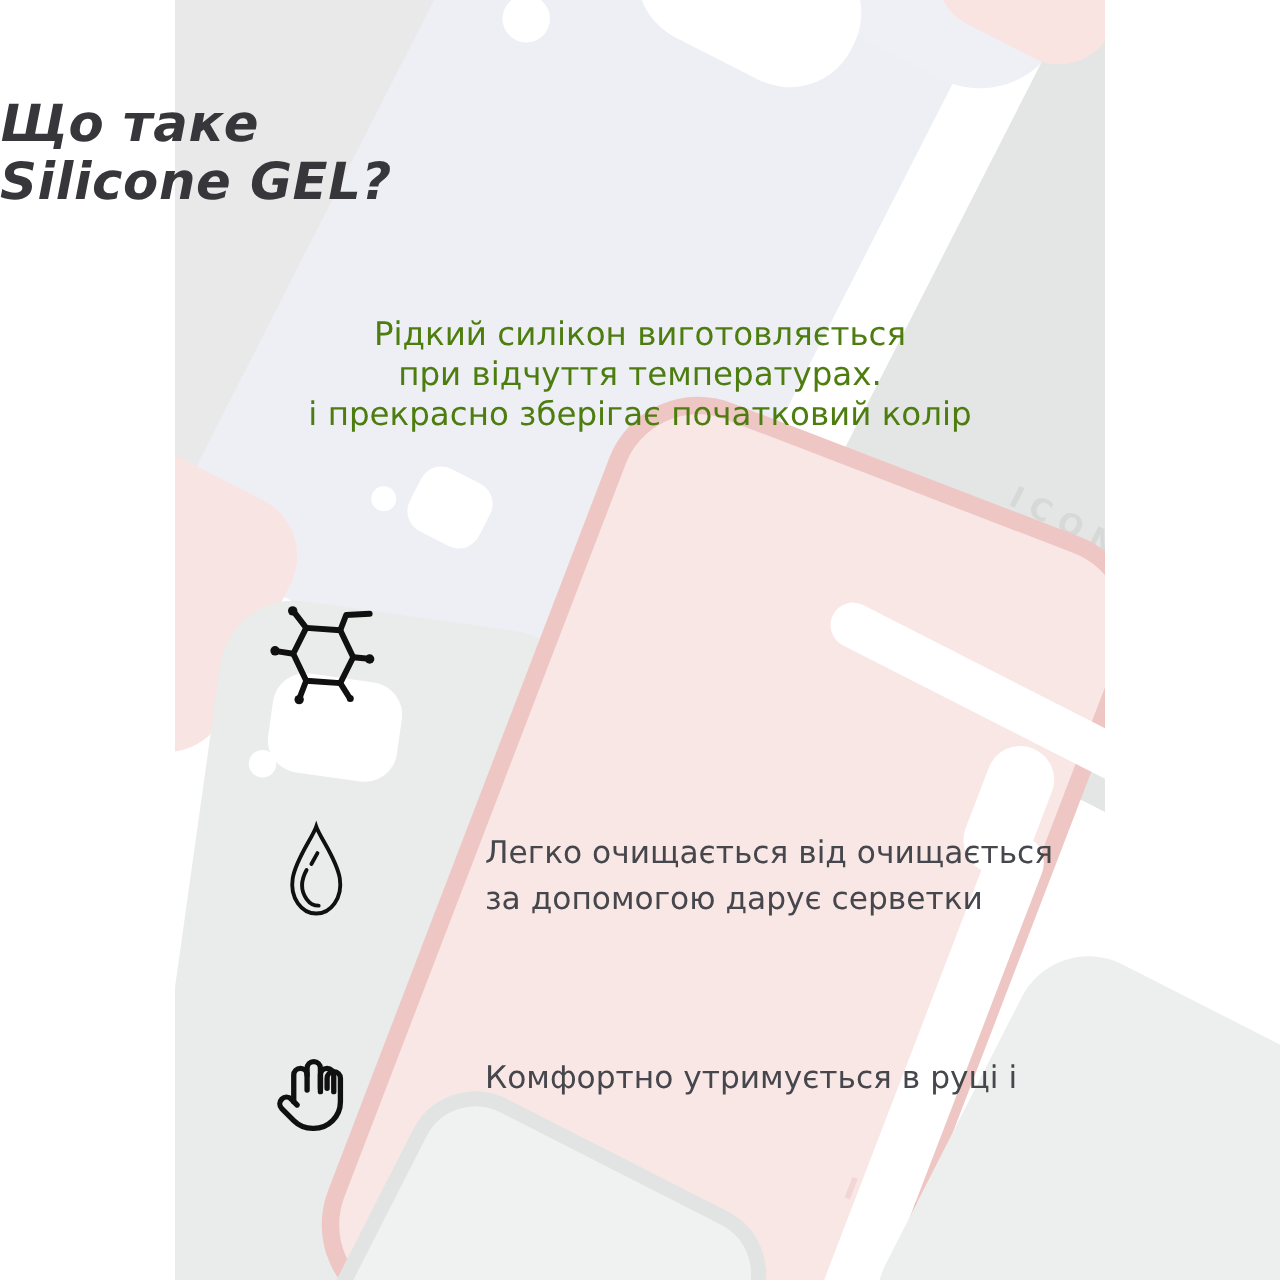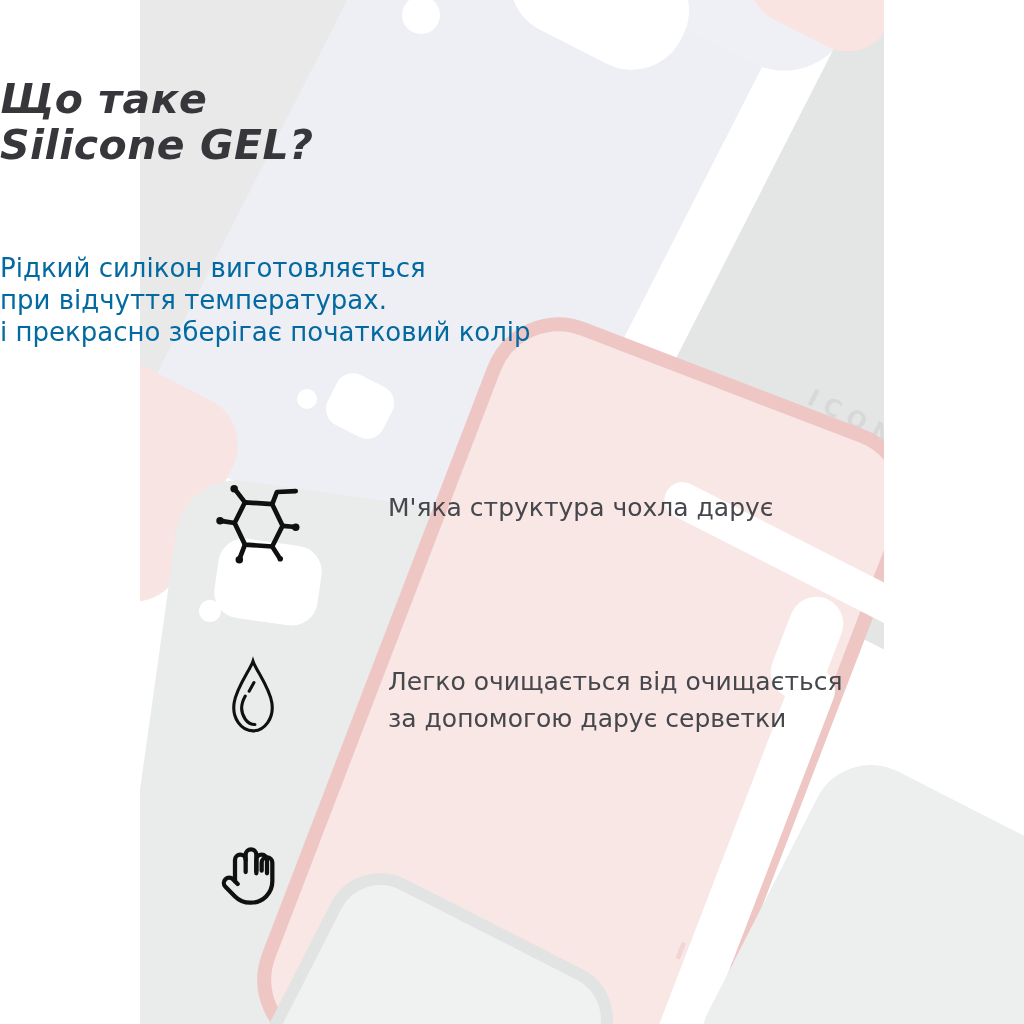--- a/index.html
+++ b/index.html
@@ -11,22 +11,22 @@
   .case{position:absolute;border-radius:64px;}
   .cutout{position:absolute;background:#ffffff;}
   .stripe{position:absolute;background:#ffffff;}
   .watermark{position:absolute;font-weight:bold;letter-spacing:8px;font-size:24px;
              text-align:center;white-space:nowrap;}
 
   
   .title{position:absolute;left:0;top:76px;width:1024px;
          font-style:italic;font-weight:800;font-size:41px;line-height:46px;
          color:#37373b;letter-spacing:0.5px;}
-  .intro{position:absolute;left:0;top:252px;width:1024px;text-align:left;
-         font-size:26px;line-height:32px;color:#0369a1;}
+  .intro{position:absolute;left:0;top:252px;width:1024px;text-align:center;
+         font-size:26px;line-height:32px;color:#4d7c0f;}
   .feature-text{position:absolute;left:388px;font-size:25px;line-height:37px;color:#46474c;}
   .icon-box{position:absolute;display:flex;align-items:center;justify-content:center;}
   .icon-box svg{display:block;}
 </style>
 </head>
 <body>
 
 <div id="canvas">
 
   <div id="collage">
@@ -88,21 +88,20 @@
         <circle cx="88" cy="54.5" r="4" fill="#101010" stroke="none"></circle>
       <path d="M63 75 L70 86"></path>
         <circle cx="71.5" cy="88" r="3" fill="#101010" stroke="none"></circle>
       <path d="M34 73 L29 86"></path>
         <circle cx="28" cy="89" r="4" fill="#101010" stroke="none"></circle>
       <path d="M23 50 L10 48"></path>
         <circle cx="7.5" cy="47.5" r="4" fill="#101010" stroke="none"></circle>
     </svg>
   </div>
   <div class="feature-text" style="top:489px;">
-    <div>М'яка структура чохла дарує</div>
   </div>
 
   <div class="icon-box" style="left:224px;top:656px;width:58px;height:82px;">
     <svg width="58" height="82" viewBox="0 0 60 84" fill="none" stroke="#101010" stroke-width="3.2" stroke-linecap="round">
       <path d="M30 5 C27 14 13 32 10.5 48 C8 64 18 77 30 77 C42 77 52 64 49.5 48 C47 32 33 14 30 5 Z"></path>
       <path d="M31 27 L26 36"></path>
       <path d="M22 41 C17 50 17 58 22 65 C24.5 68.5 28 70.5 32 70.5"></path>
     </svg>
   </div>
   <div class="feature-text" style="top:663px;">
@@ -112,15 +111,16 @@
 
   <div class="icon-box" style="left:219px;top:836px;width:64px;height:80px;">
     <svg width="64" height="80" viewBox="0 0 24 24" fill="none" stroke="#101010" stroke-width="1.6" stroke-linecap="round" stroke-linejoin="round">
       <path d="M18 11V6a2 2 0 0 0-4 0v5"></path>
       <path d="M14 10V4a2 2 0 0 0-4 0v2"></path>
       <path d="M10 10.5V6a2 2 0 0 0-4 0v8"></path>
       <path d="m7 15-1.76-1.76a2 2 0 0 0-2.83 2.83l3.6 3.6A8 8 0 0 0 11.67 22H12a8 8 0 0 0 8-8V7a2 2 0 0 0-4 0v3"></path>
     </svg>
   </div>
   <div class="feature-text" style="top:843px;">
+    <div>Комфортно утримується в руці і</div>
   </div>
 
 </div>
 
 </body></html>

